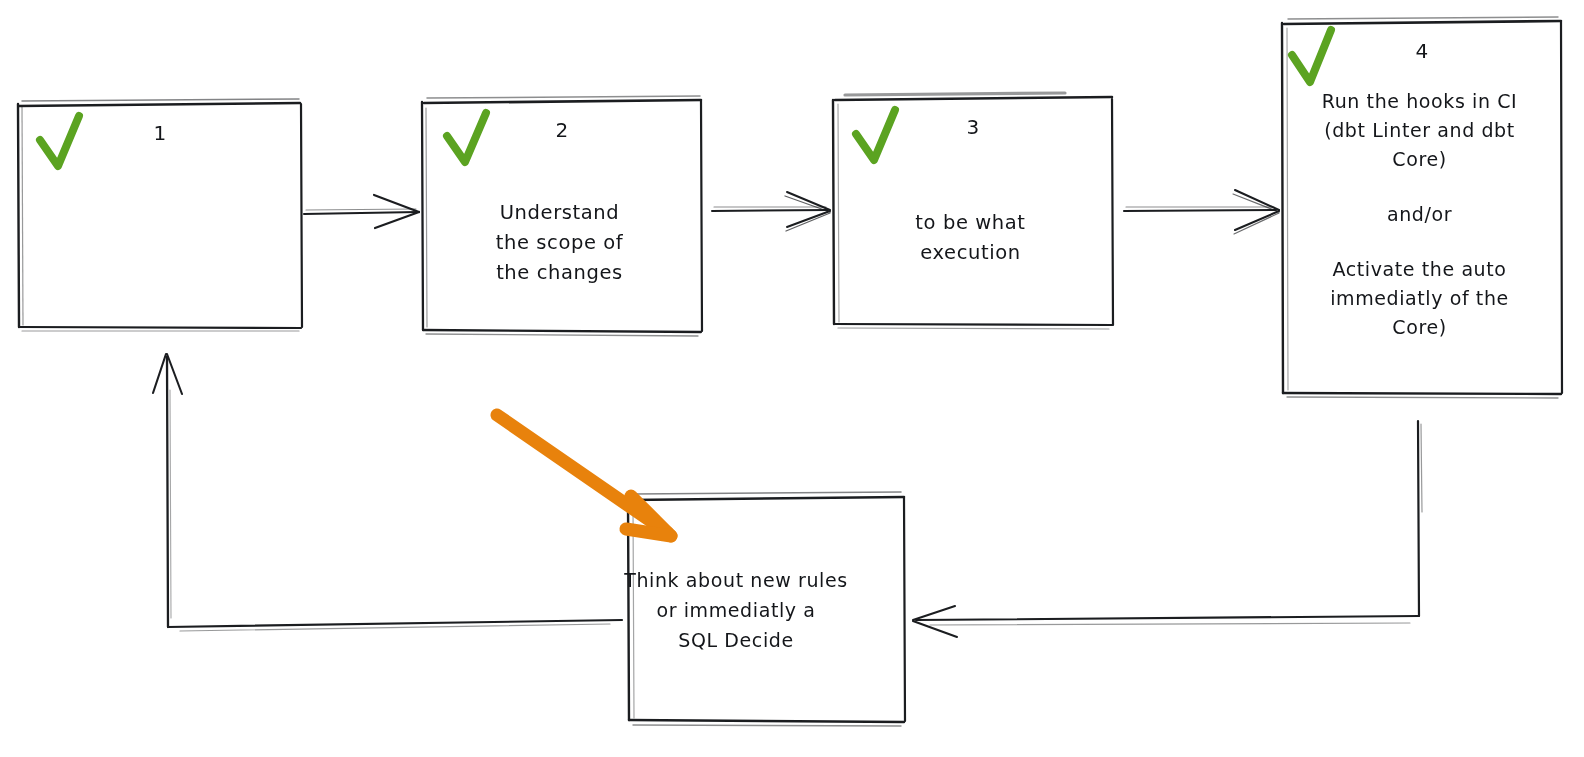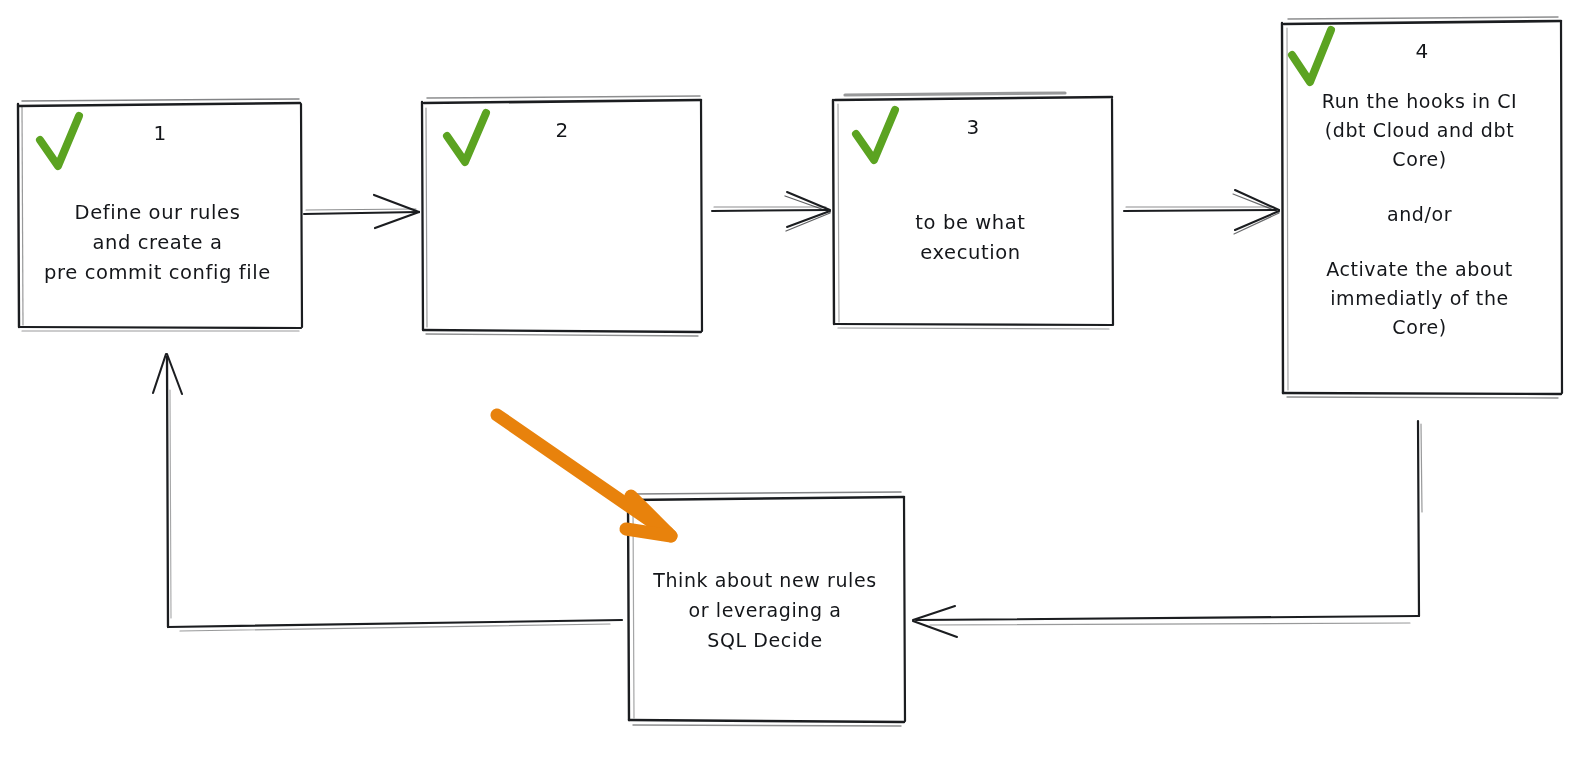--- a/index.html
+++ b/index.html
@@ -71,21 +71,21 @@
     white-space: nowrap;
   }
   .node-gap {
     height: 26px;
   }
   
   #node-1 { left: 18px;   top: 103px; width: 284px; height: 226px; }
   #node-2 { left: 422px;  top: 100px; width: 280px; height: 232px; }
   #node-3 { left: 833px;  top: 97px;  width: 280px; height: 228px; }
   #node-4 { left: 1282px; top: 21px;  width: 280px; height: 374px; }
-  #node-5 { left: 628px;  top: 497px; width: 221px; height: 225px; margin-left: 29px; }
+  #node-5 { left: 628px;  top: 497px; width: 221px; height: 225px; }
 
   #node-4 .node-body { justify-content: flex-start; padding-top: 0; }
   #node-4 .node-head { height: 66px; }
   #node-4 .node-line { font-size: 19px; line-height: 29px; }
   #node-5 .node-head { height: 68px; }
   #node-5 .node-body { justify-content: flex-start; }
   #node-5 .node-line { font-size: 19px; line-height: 30px; }
 </style>
 </head>
 <body>
@@ -205,64 +205,64 @@
       <path d="M497,415 L668,533"></path>
       <path d="M631,496 L671,536"></path>
       <path d="M626,529 L671,536"></path>
     </g>
   </svg>
 
   <div class="node" id="node-1">
     <div class="node-head">
       <div class="node-number">1</div>
     </div>
-    <div class="node-body">
-      <div class="node-line">Define our rules</div>
-      <div class="node-line">and create a</div>
-      <div class="node-line">pre commit config file</div>
-    </div>
   </div>
 
   <div class="node" id="node-2">
     <div class="node-head">
       <div class="node-number">2</div>
+    </div>
+    <div class="node-body">
+      <div class="node-line">Understand</div>
+      <div class="node-line">the scope of</div>
+      <div class="node-line">the changes</div>
     </div>
   </div>
 
   <div class="node" id="node-3">
     <div class="node-head">
       <div class="node-number">3</div>
     </div>
     <div class="node-body">
       <div class="node-line">to be what</div>
       <div class="node-line">execution</div>
     </div>
   </div>
 
   <div class="node" id="node-4">
     <div class="node-head">
       <div class="node-number">4</div>
     </div>
     <div class="node-body">
       <div class="node-line">Run the hooks in CI</div>
-      <div class="node-line">(dbt Cloud and dbt</div>
+      <div class="node-line">(dbt Linter and dbt</div>
       <div class="node-line">Core)</div>
       <div class="node-gap"></div>
       <div class="node-line">and/or</div>
       <div class="node-gap"></div>
-      <div class="node-line">Activate the about</div>
+      <div class="node-line">Activate the auto</div>
       <div class="node-line">immediatly of the</div>
       <div class="node-line">Core)</div>
     </div>
   </div>
 
   <div class="node" id="node-5">
     <div class="node-head">
       <div class="node-number"></div>
     </div>
     <div class="node-body">
       <div class="node-line">Think about new rules</div>
-      <div class="node-line">or leveraging a</div>
+      <div class="node-line">or immediatly a</div>
       <div class="node-line">SQL Decide</div>
     </div>
   </div>
 
 </div>
 
 </body></html>

